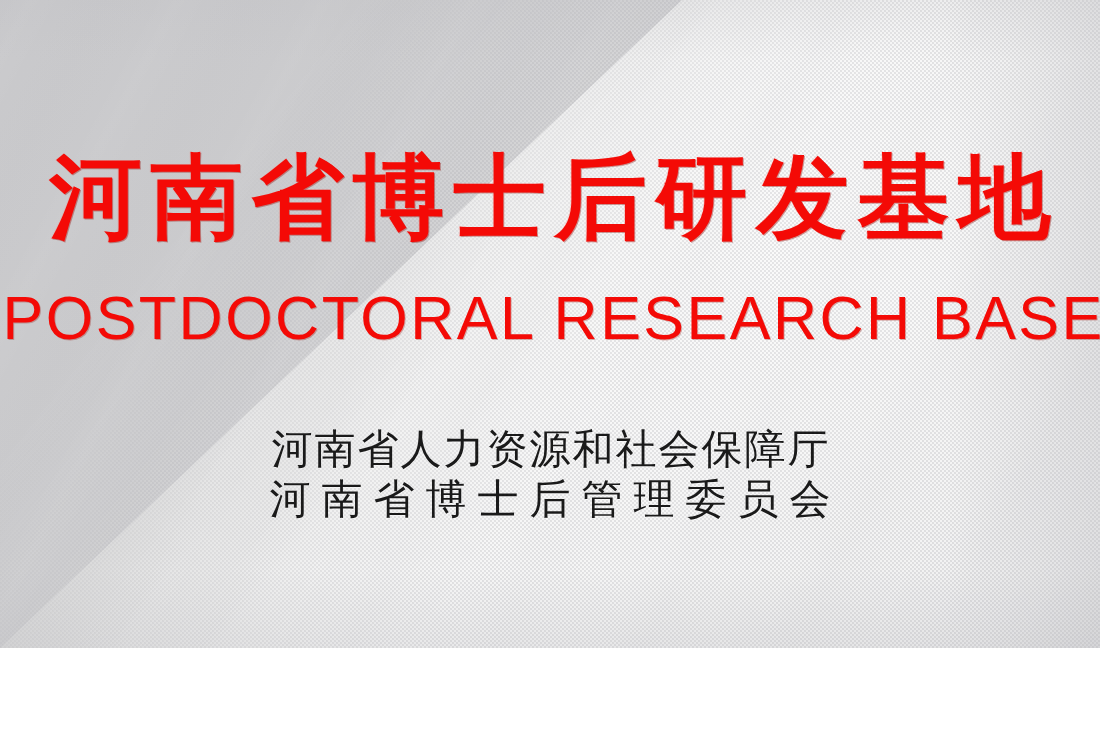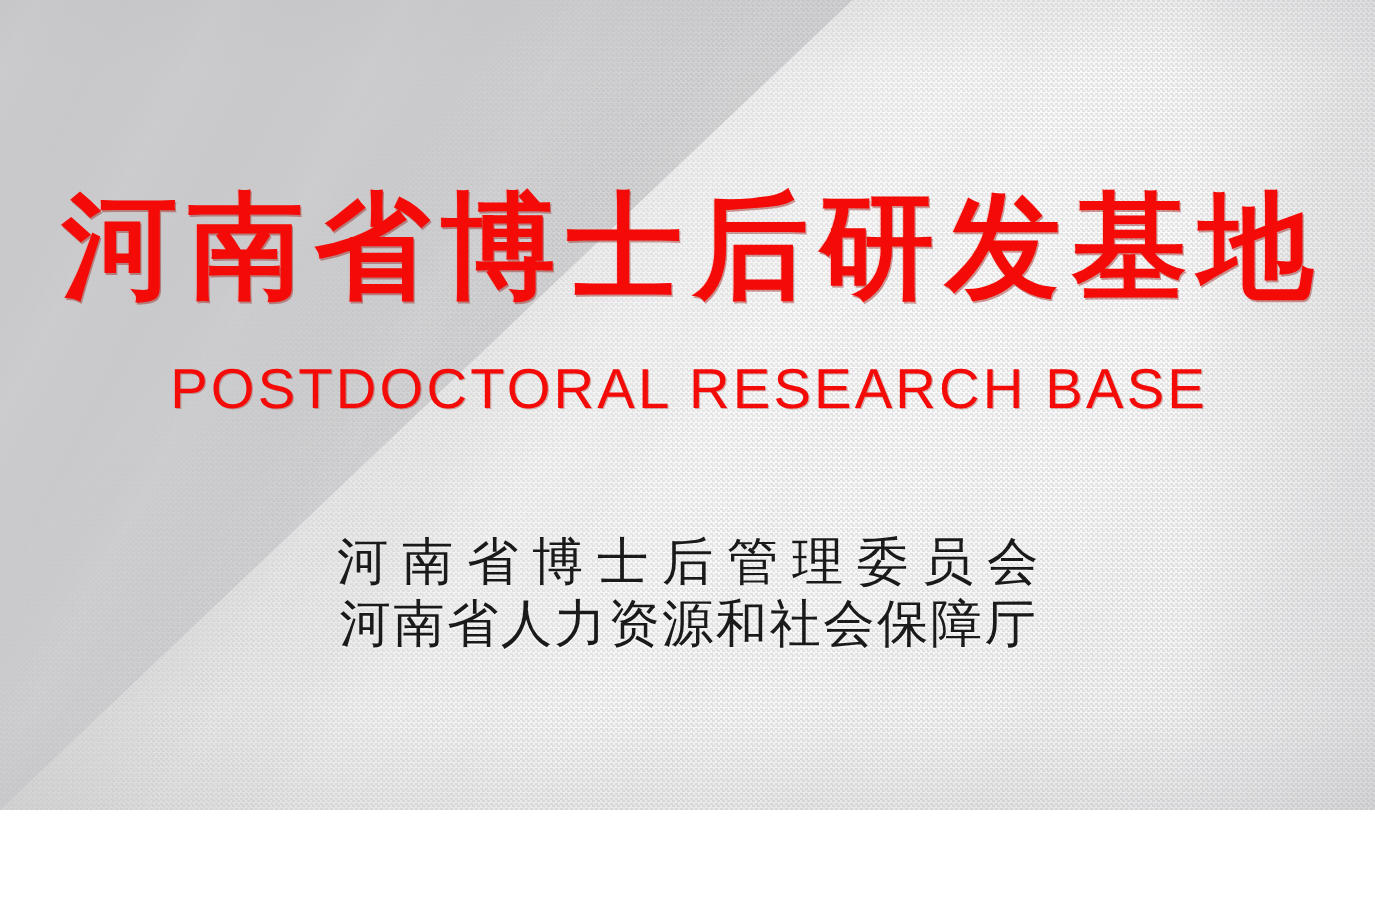--- a/index.html
+++ b/index.html
@@ -139,21 +139,21 @@
       -1px 0   0 rgba(255,120,110,0.20);
   }
 
   .title-en {
     position: absolute;
     left: 0;
     right: 0;
     top: 288px;
     font-family: "Liberation Sans", "DejaVu Sans", sans-serif;
     font-weight: 400;
-    font-size: 45px;
+    font-size: 61px;
     line-height: 1;
     color: #f40a06;
     letter-spacing: 2.5px;
     text-indent: 2.5px;
     white-space: nowrap;
     text-shadow: 1px 1px 0 rgba(150,12,8,0.30);
   }
 
   .issuer-block {
     position: absolute;
@@ -189,18 +189,18 @@
   <div class="bg-texture"></div>
   <div class="bg-vignette"></div>
 
   <div class="content">
 
     <div class="title-cn">河南省博士后研发基地</div>
 
     <div class="title-en">POSTDOCTORAL RESEARCH BASE</div>
 
     <div class="issuer-block">
+      <div class="issuer-line tight">河南省人力资源和社会保障厅</div>
       <div class="issuer-line">河南省博士后管理委员会</div>
-      <div class="issuer-line tight">河南省人力资源和社会保障厅</div>
     </div>
 
   </div>
 </div>
 
 </body></html>

